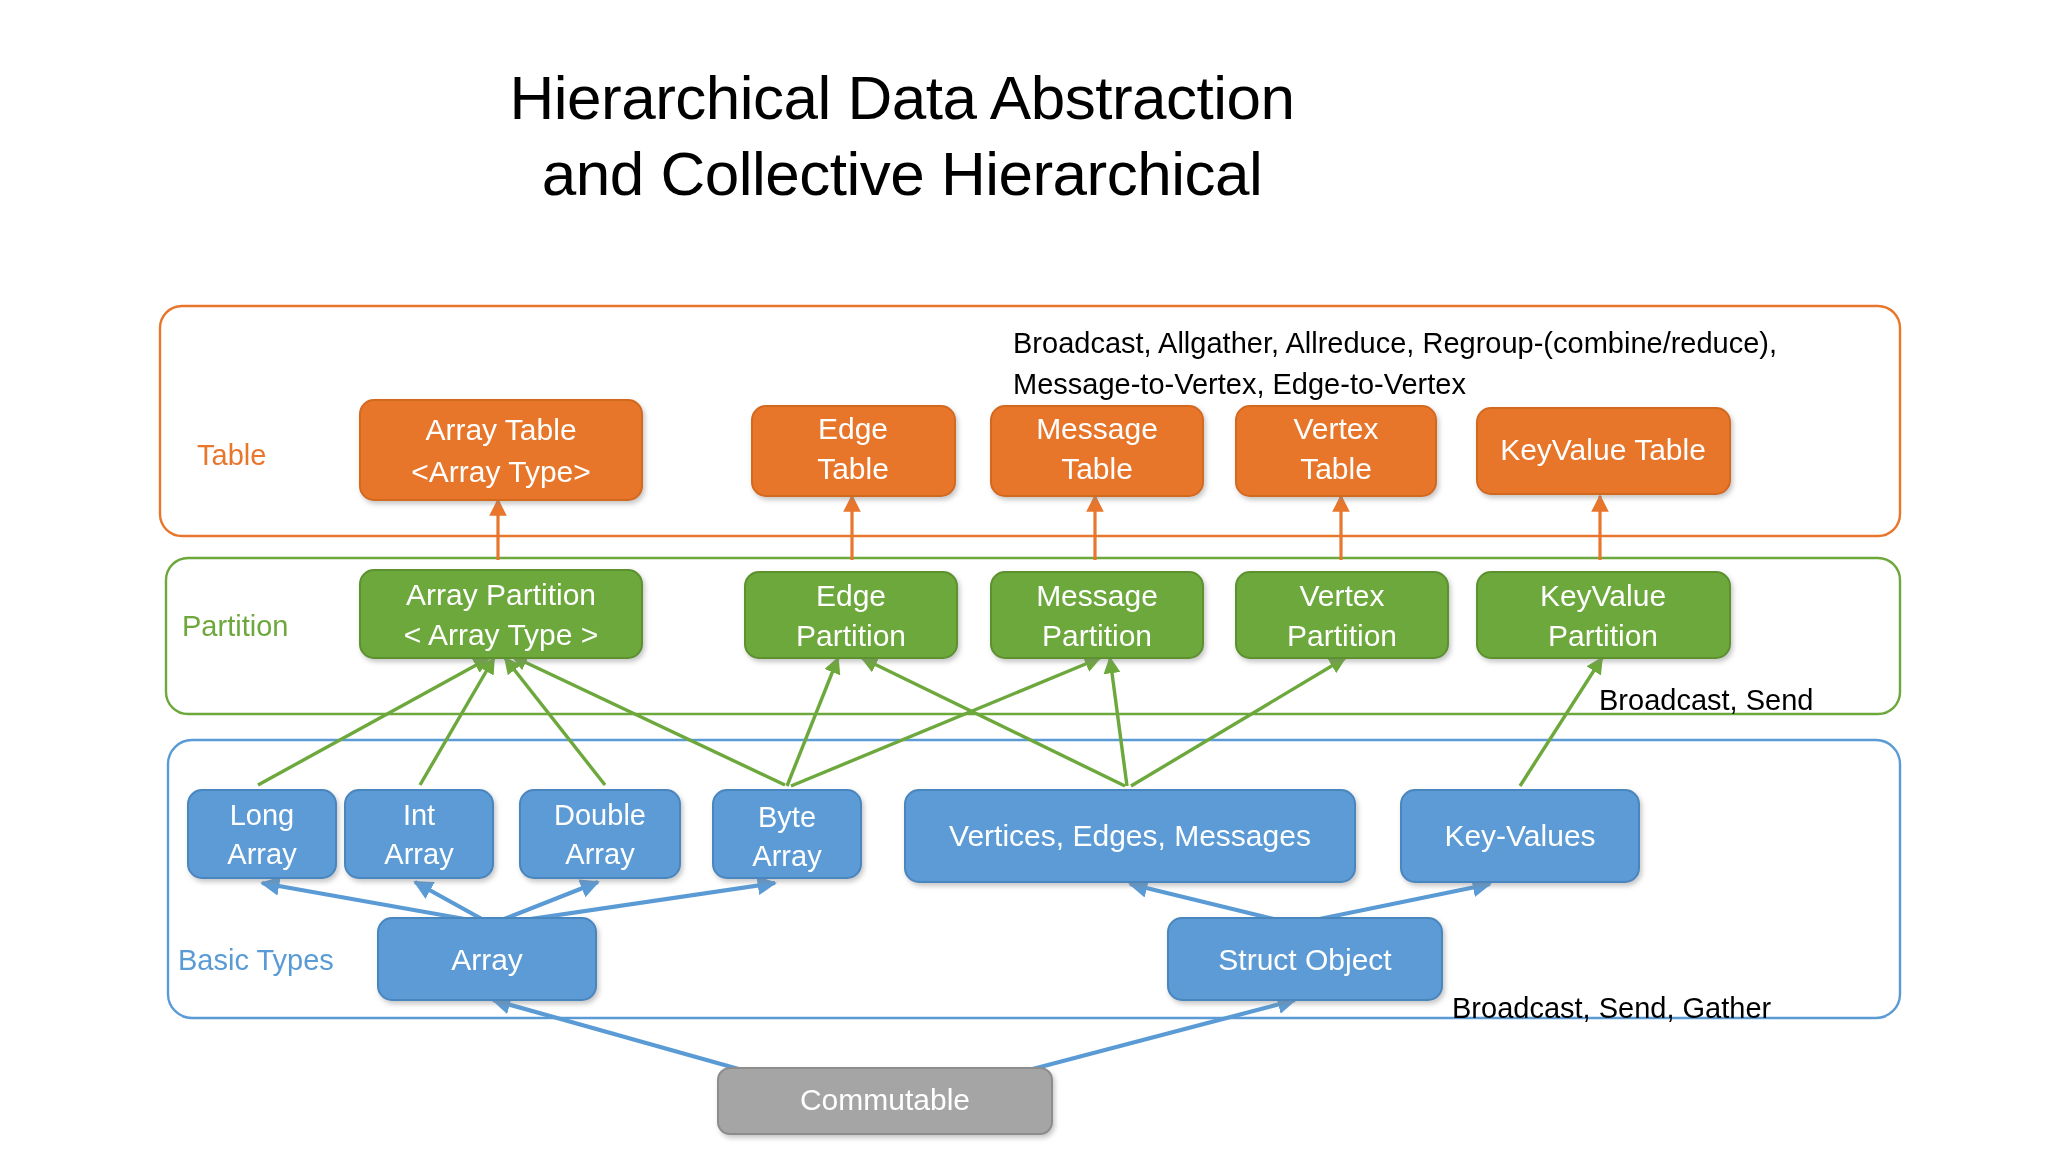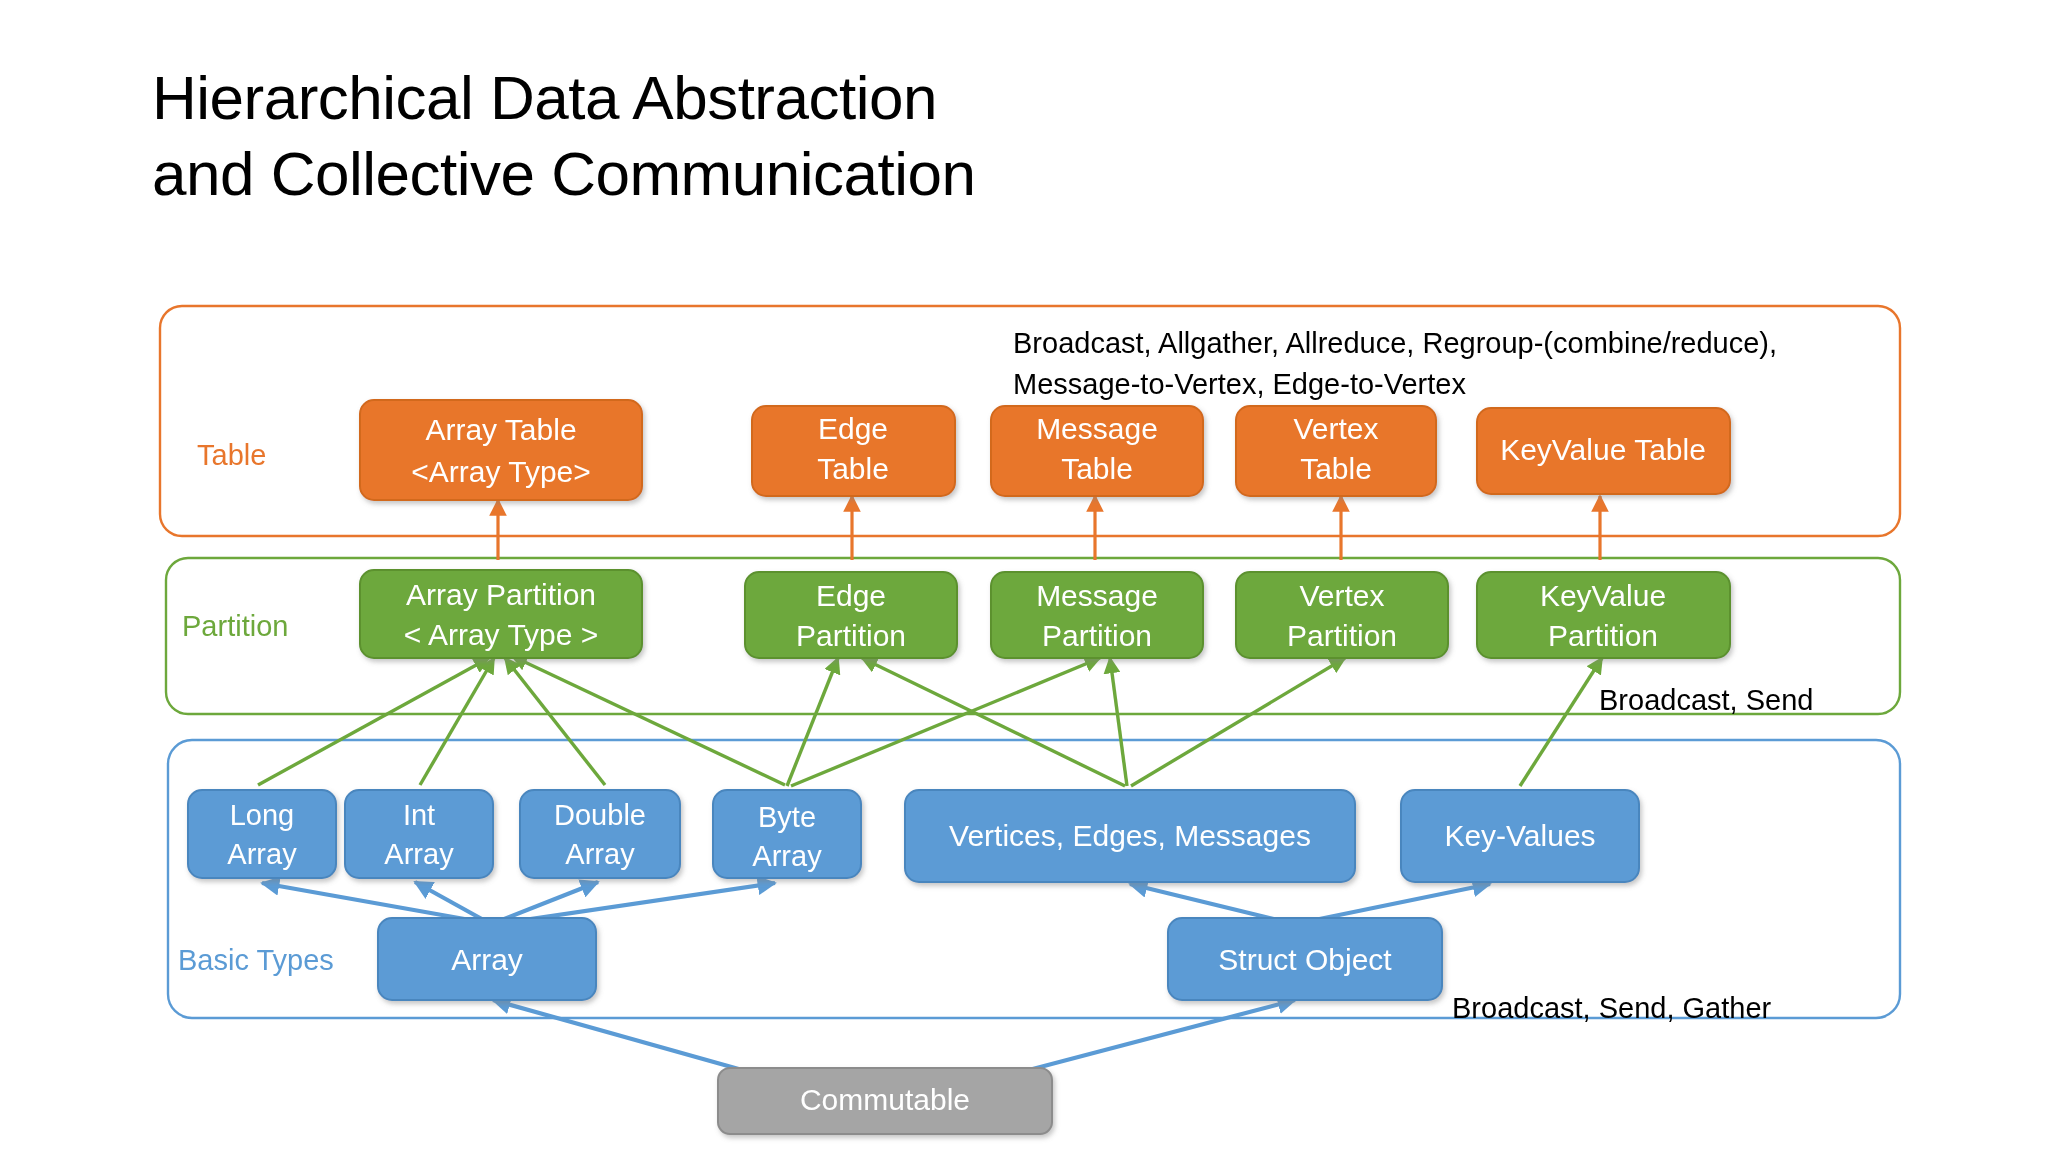--- a/index.html
+++ b/index.html
@@ -19,20 +19,21 @@
     left: 0; top: 0;
     width: 2048px;
     height: 1152px;
     background: #ffffff;
   }
   .title-block {
     position: absolute;
     left: 152px;
     top: 60px;
     width: 1500px;
+    text-align: center;
   }
   .title-line {
     font-size: 62px;
     line-height: 1.22;
     color: #000000;
     font-weight: 400;
     letter-spacing: -0.5px;
     white-space: pre;
   }
   svg.diagram {
@@ -62,21 +63,21 @@
     font-size: 29px;
   }
 </style>
 </head>
 <body>
 
 <div id="slide">
 
   <div class="title-block">
     <div class="title-line">Hierarchical Data Abstraction</div>
-    <div class="title-line">and Collective Communication</div>
+    <div class="title-line">and Collective Hierarchical</div>
   </div>
 
   <svg class="diagram" viewBox="0 0 2048 1152">
     <defs>
       <marker id="arrow-orange" viewBox="0 0 10 10" refX="9" refY="5" markerWidth="5.5" markerHeight="5.5" orient="auto-start-reverse">
         <path d="M 0 0 L 10 5 L 0 10 z" fill="#E8762C"></path>
       </marker>
       <marker id="arrow-green" viewBox="0 0 10 10" refX="9" refY="5" markerWidth="5" markerHeight="5" orient="auto-start-reverse">
         <path d="M 0 0 L 10 5 L 0 10 z" fill="#6DA83C"></path>
       </marker>

